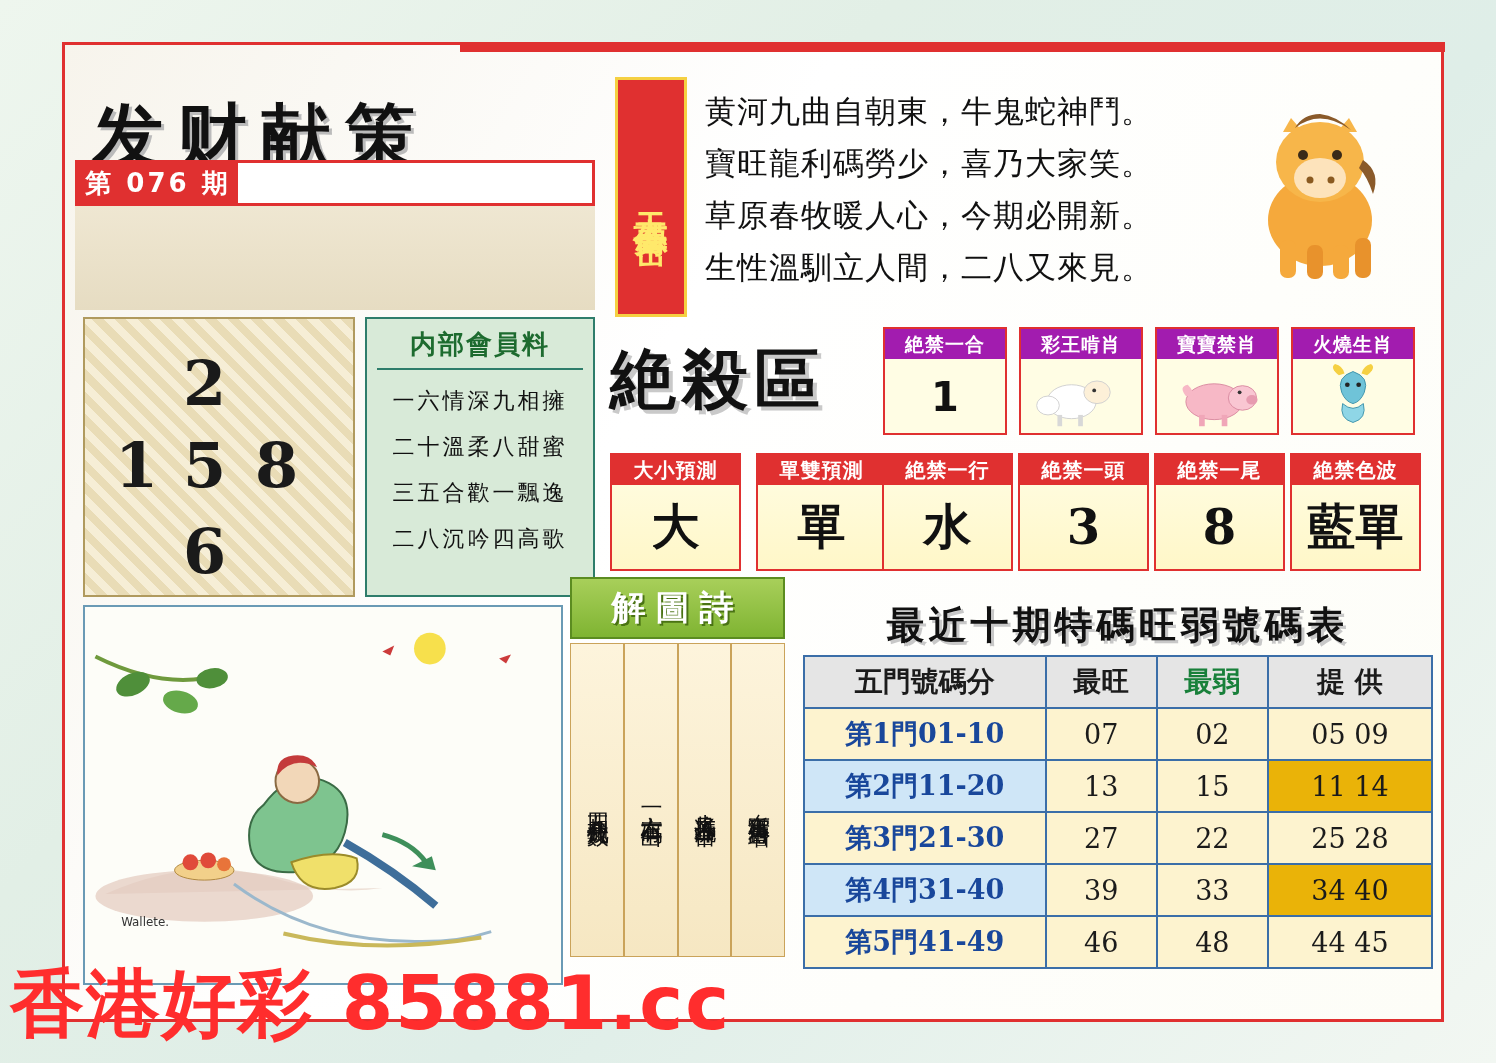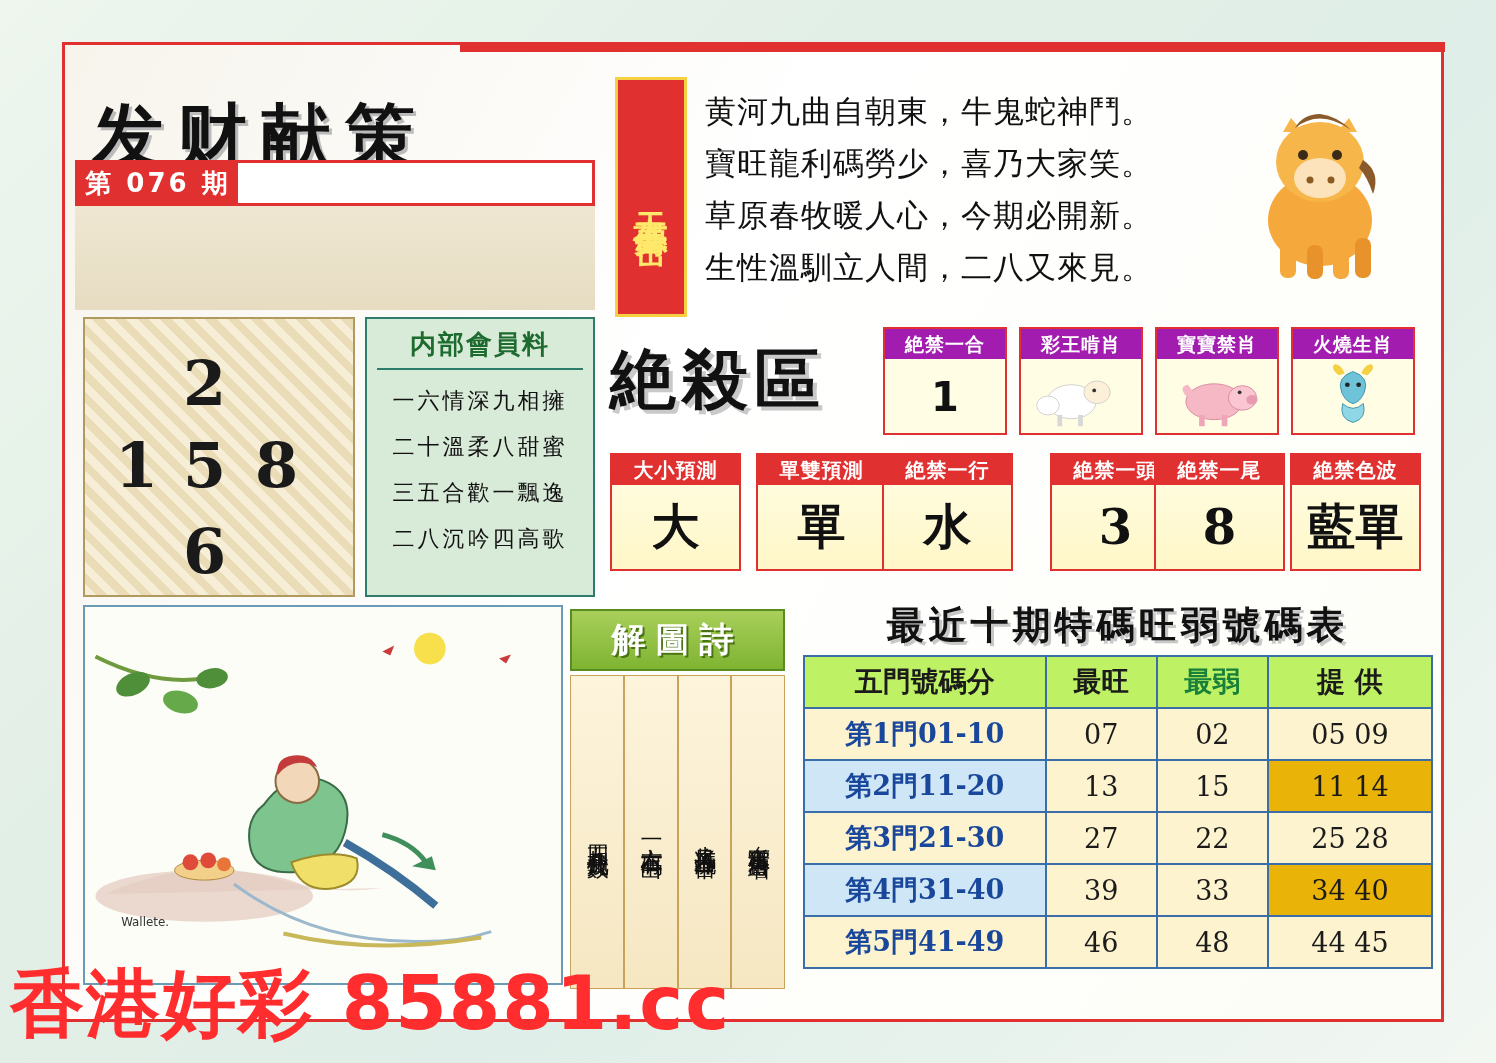--- a/index.html
+++ b/index.html
@@ -124,21 +124,21 @@
   }
 
   
   .pic{
     position:absolute;left:18px;top:560px;width:480px;height:380px;
     border:2px solid #6a9ab5;box-sizing:border-box;background:#fdfdf8;overflow:hidden;
   }
 
   
   .jiet{
-    position:absolute;left:505px;top:564px;width:215px;height:380px;
+    position:absolute;left:505px;top:532px;width:215px;height:380px;
   }
   .jiet-title{
     height:62px;background:linear-gradient(180deg,#a8cf5a,#7fb432);
     border:2px solid #5b8c20;box-sizing:border-box;
     display:flex;align-items:center;justify-content:center;
     font-size:34px;font-weight:bold;color:#fff;letter-spacing:10px;
     text-shadow:2px 2px 0 #4a7314;
   }
   .jiet-body{
     position:absolute;top:66px;left:0;width:215px;height:314px;
@@ -159,21 +159,21 @@
     font-size:38px;font-weight:bold;color:#111;letter-spacing:4px;
     text-shadow:3px 3px 0 #c8c8c8;white-space:nowrap;text-align:center;
   }
   table.hot{
     position:absolute;left:738px;top:610px;width:630px;border-collapse:collapse;
     font-family:"DejaVu Serif","Liberation Serif",serif;
   }
   table.hot th,table.hot td{
     border:2px solid #3b6ea8;text-align:center;height:48px;font-size:27px;color:#1b1b1b;
   }
-  table.hot thead th{background:#bef264;font-weight:bold;font-size:28px;}
+  table.hot thead th{background:#e5e5e5;font-weight:bold;font-size:28px;}
   table.hot thead th.green{color:#18803a;}
   table.hot tbody td{background:#fdf3cf;}
   table.hot tbody td.mline{background:#cfe6f7;color:#19479b;font-weight:bold;}
   table.hot tbody td.prov{background:#eab308;}
   table.hot tbody tr:nth-child(odd) td{background:#fdf3cf;}
   .col-m{width:245px;}
   .col-n{width:110px;}
   .col-p{width:165px;}
 
   
@@ -301,21 +301,21 @@
       <div class="bd">大</div>
     </div>
     <div class="cell2" style="left:136px;margin-left:10px;">
       <div class="hd">單雙預測</div>
       <div class="bd">單</div>
     </div>
     <div class="cell2" style="left:272px;">
       <div class="hd">絶禁一行</div>
       <div class="bd">水</div>
     </div>
-    <div class="cell2" style="left:408px;margin-left:32px;">
+    <div class="cell2" style="left:408px;">
       <div class="hd">絶禁一頭</div>
       <div class="bd">3</div>
     </div>
     <div class="cell2" style="left:544px;">
       <div class="hd">絶禁一尾</div>
       <div class="bd">8</div>
     </div>
     <div class="cell2" style="left:680px;">
       <div class="hd">絶禁色波</div>
       <div class="bd">藍單</div>

